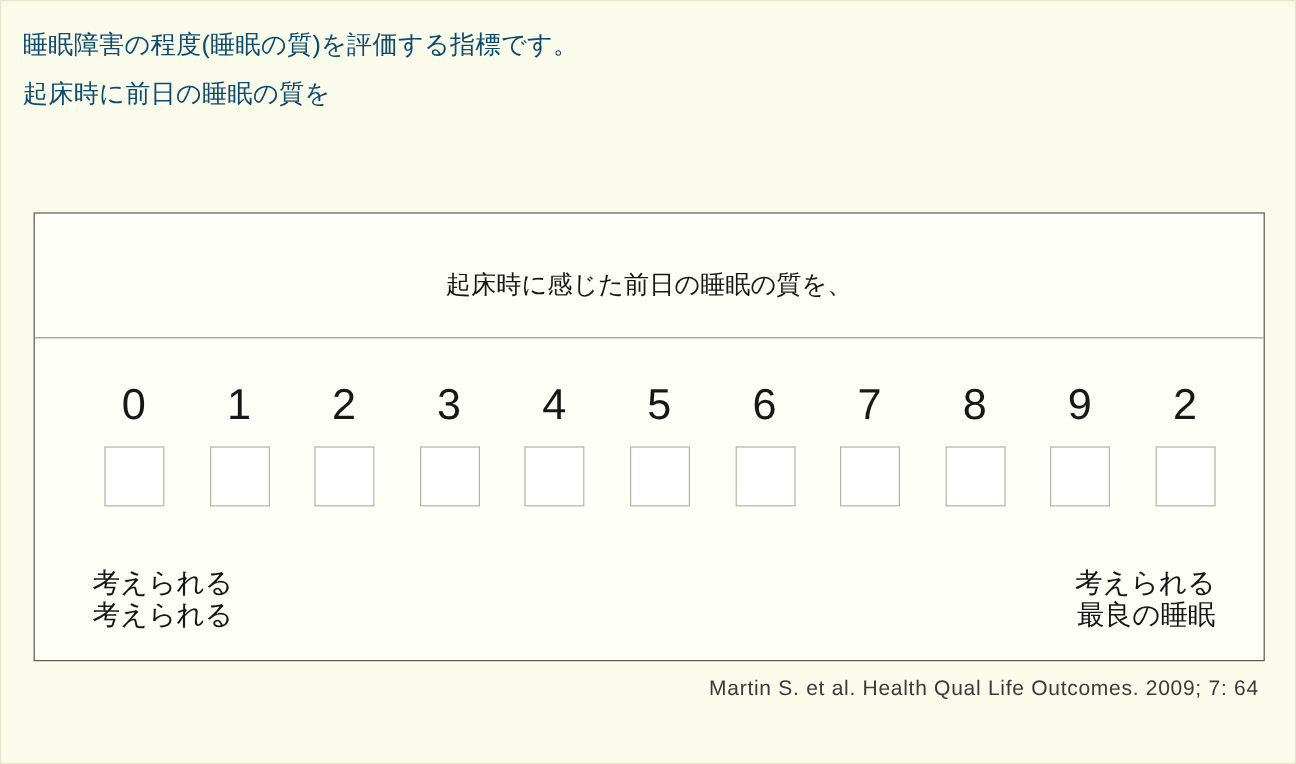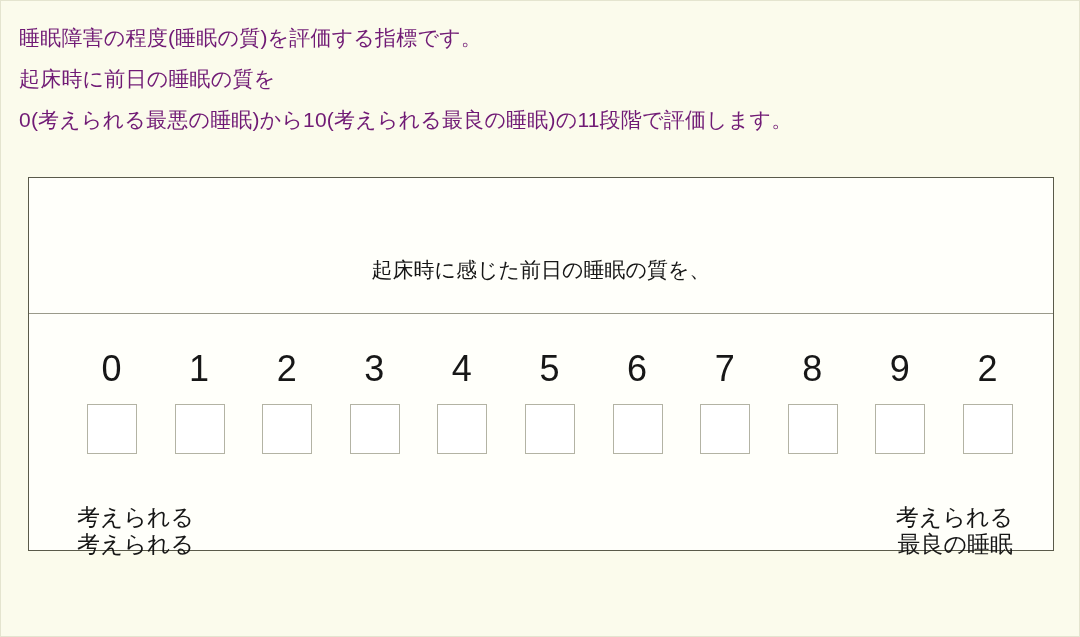--- a/index.html
+++ b/index.html
@@ -27,21 +27,21 @@
   .intro {
     position: absolute;
     left: 18px;
     top: 16px;
     width: 1040px;
   }
   .intro-line {
     font-size: 21px;
     line-height: 41px;
     letter-spacing: 0.2px;
-    color: #701a75;
+    color: #0c4a6e;
     white-space: nowrap;
   }
 
   
   .scale-box {
     position: absolute;
     left: 27px;
     top: 176px;
     width: 1026px;
     height: 374px;
@@ -51,21 +51,20 @@
   }
   .scale-header {
     box-sizing: border-box;
     height: 104px;
     border-bottom: 1px solid #9a9a8a;
     display: flex;
     flex-direction: column;
     align-items: center;
     justify-content: center;
     padding-top: 16px;
-    margin-top: 32px;
   }
   .scale-header-line {
     font-size: 21px;
     line-height: 33px;
     color: #161616;
     white-space: nowrap;
   }
 
   
   .scale-body {
@@ -134,21 +133,20 @@
   }
 </style>
 </head>
 <body>
 
 <div class="page">
 
   <div class="intro">
     <div class="intro-line">睡眠障害の程度(睡眠の質)を評価する指標です。</div>
     <div class="intro-line">起床時に前日の睡眠の質を</div>
-    <div class="intro-line">0(考えられる最悪の睡眠)から10(考えられる最良の睡眠)の11段階で評価します。</div>
   </div>
 
   <div class="scale-box">
 
     <div class="scale-header">
       <div class="scale-header-line">起床時に感じた前日の睡眠の質を、</div>
     </div>
 
     <div class="scale-body">
 
@@ -217,14 +215,15 @@
       </div>
 
       <div class="anchor anchor-right">
         <div class="anchor-line">考えられる</div>
         <div class="anchor-line">最良の睡眠</div>
       </div>
 
     </div>
   </div>
 
+  <div class="citation">Martin S. et al. Health Qual Life Outcomes. 2009; 7: 64</div>
 
 </div>
 
 </body></html>

